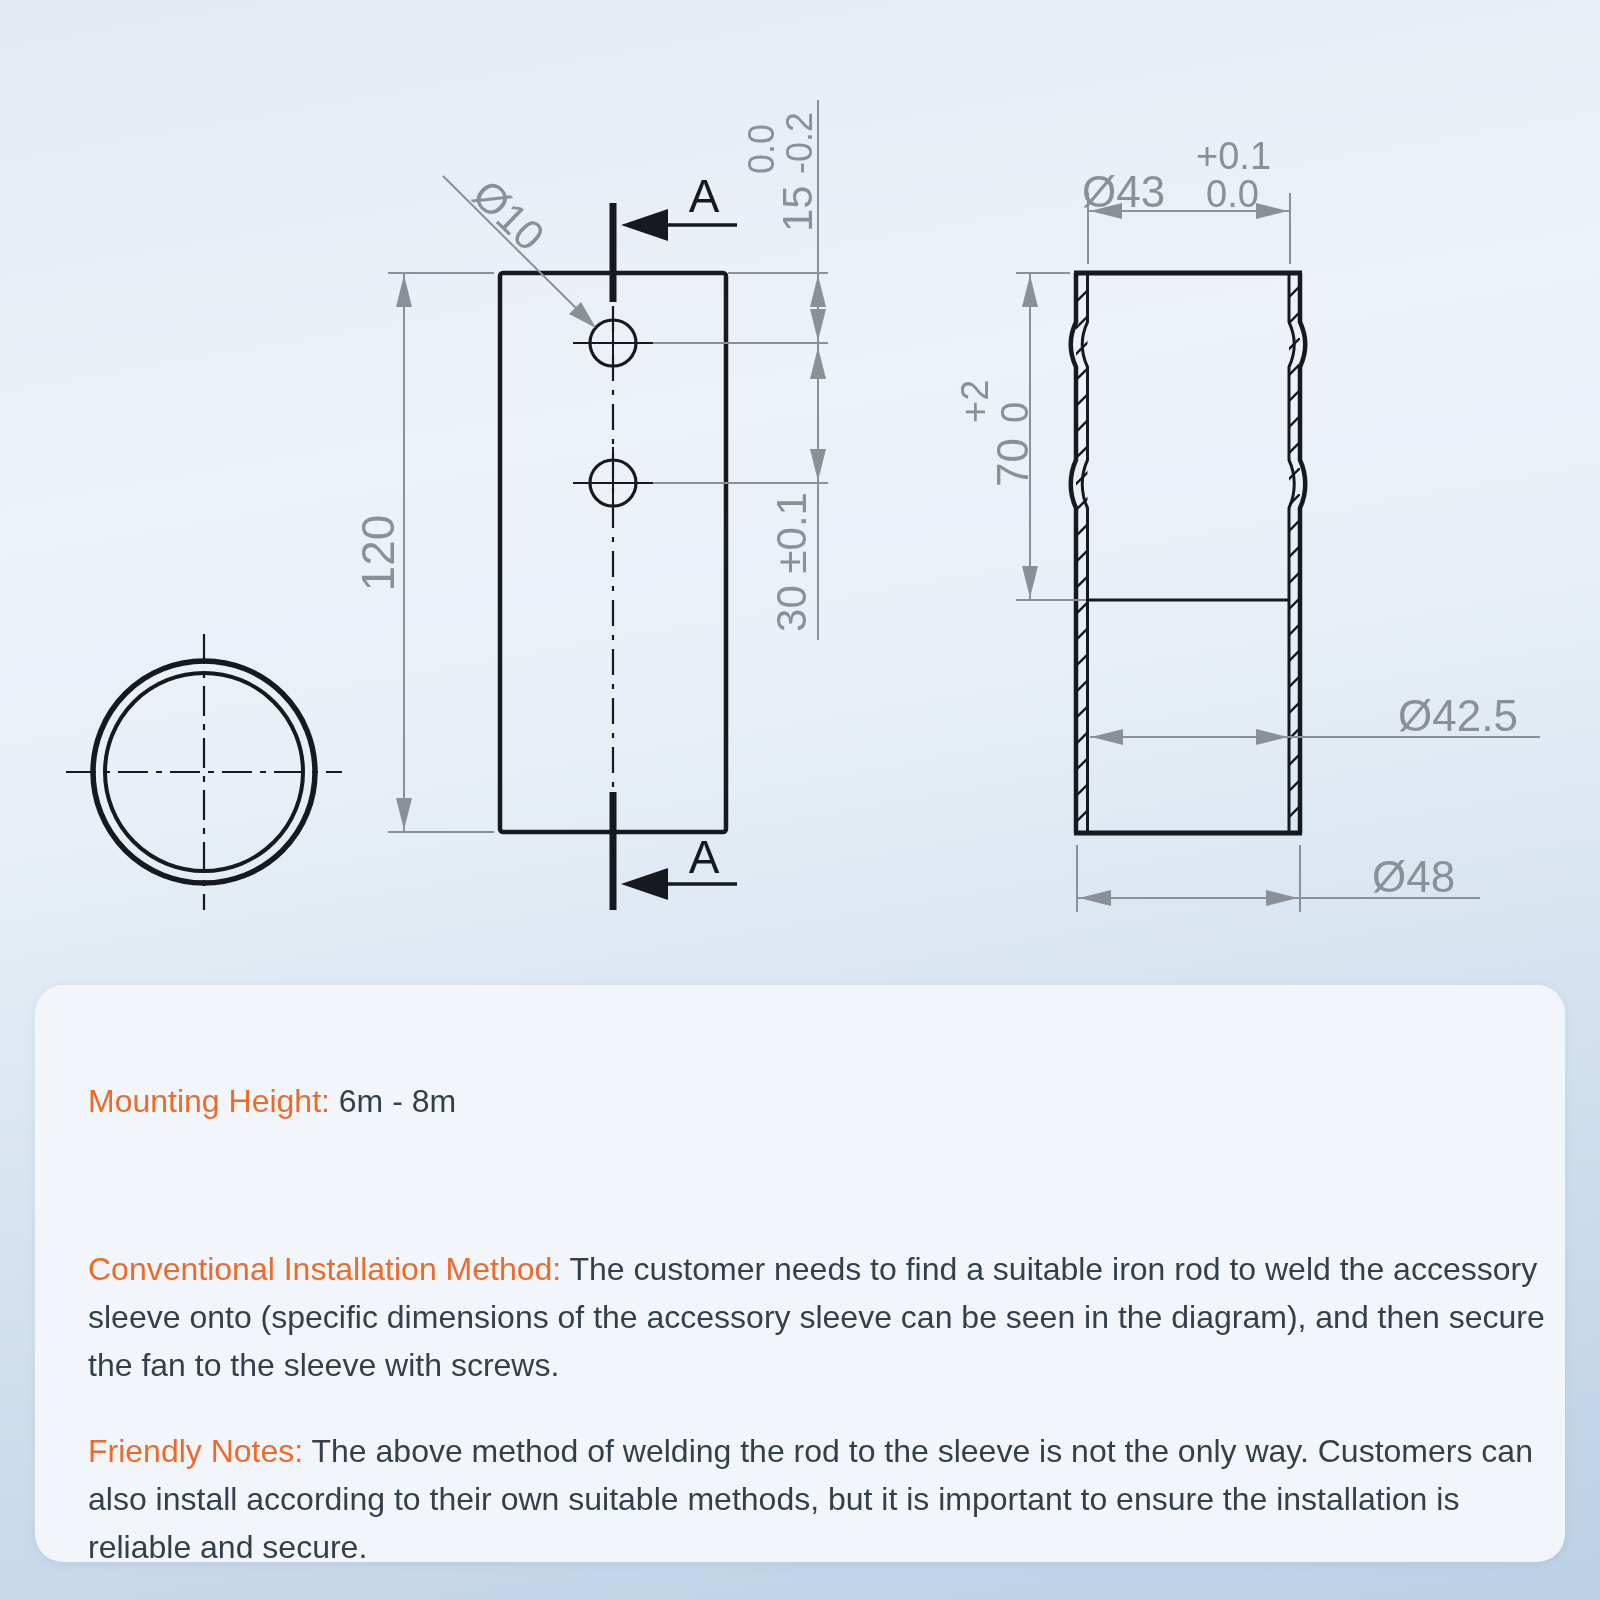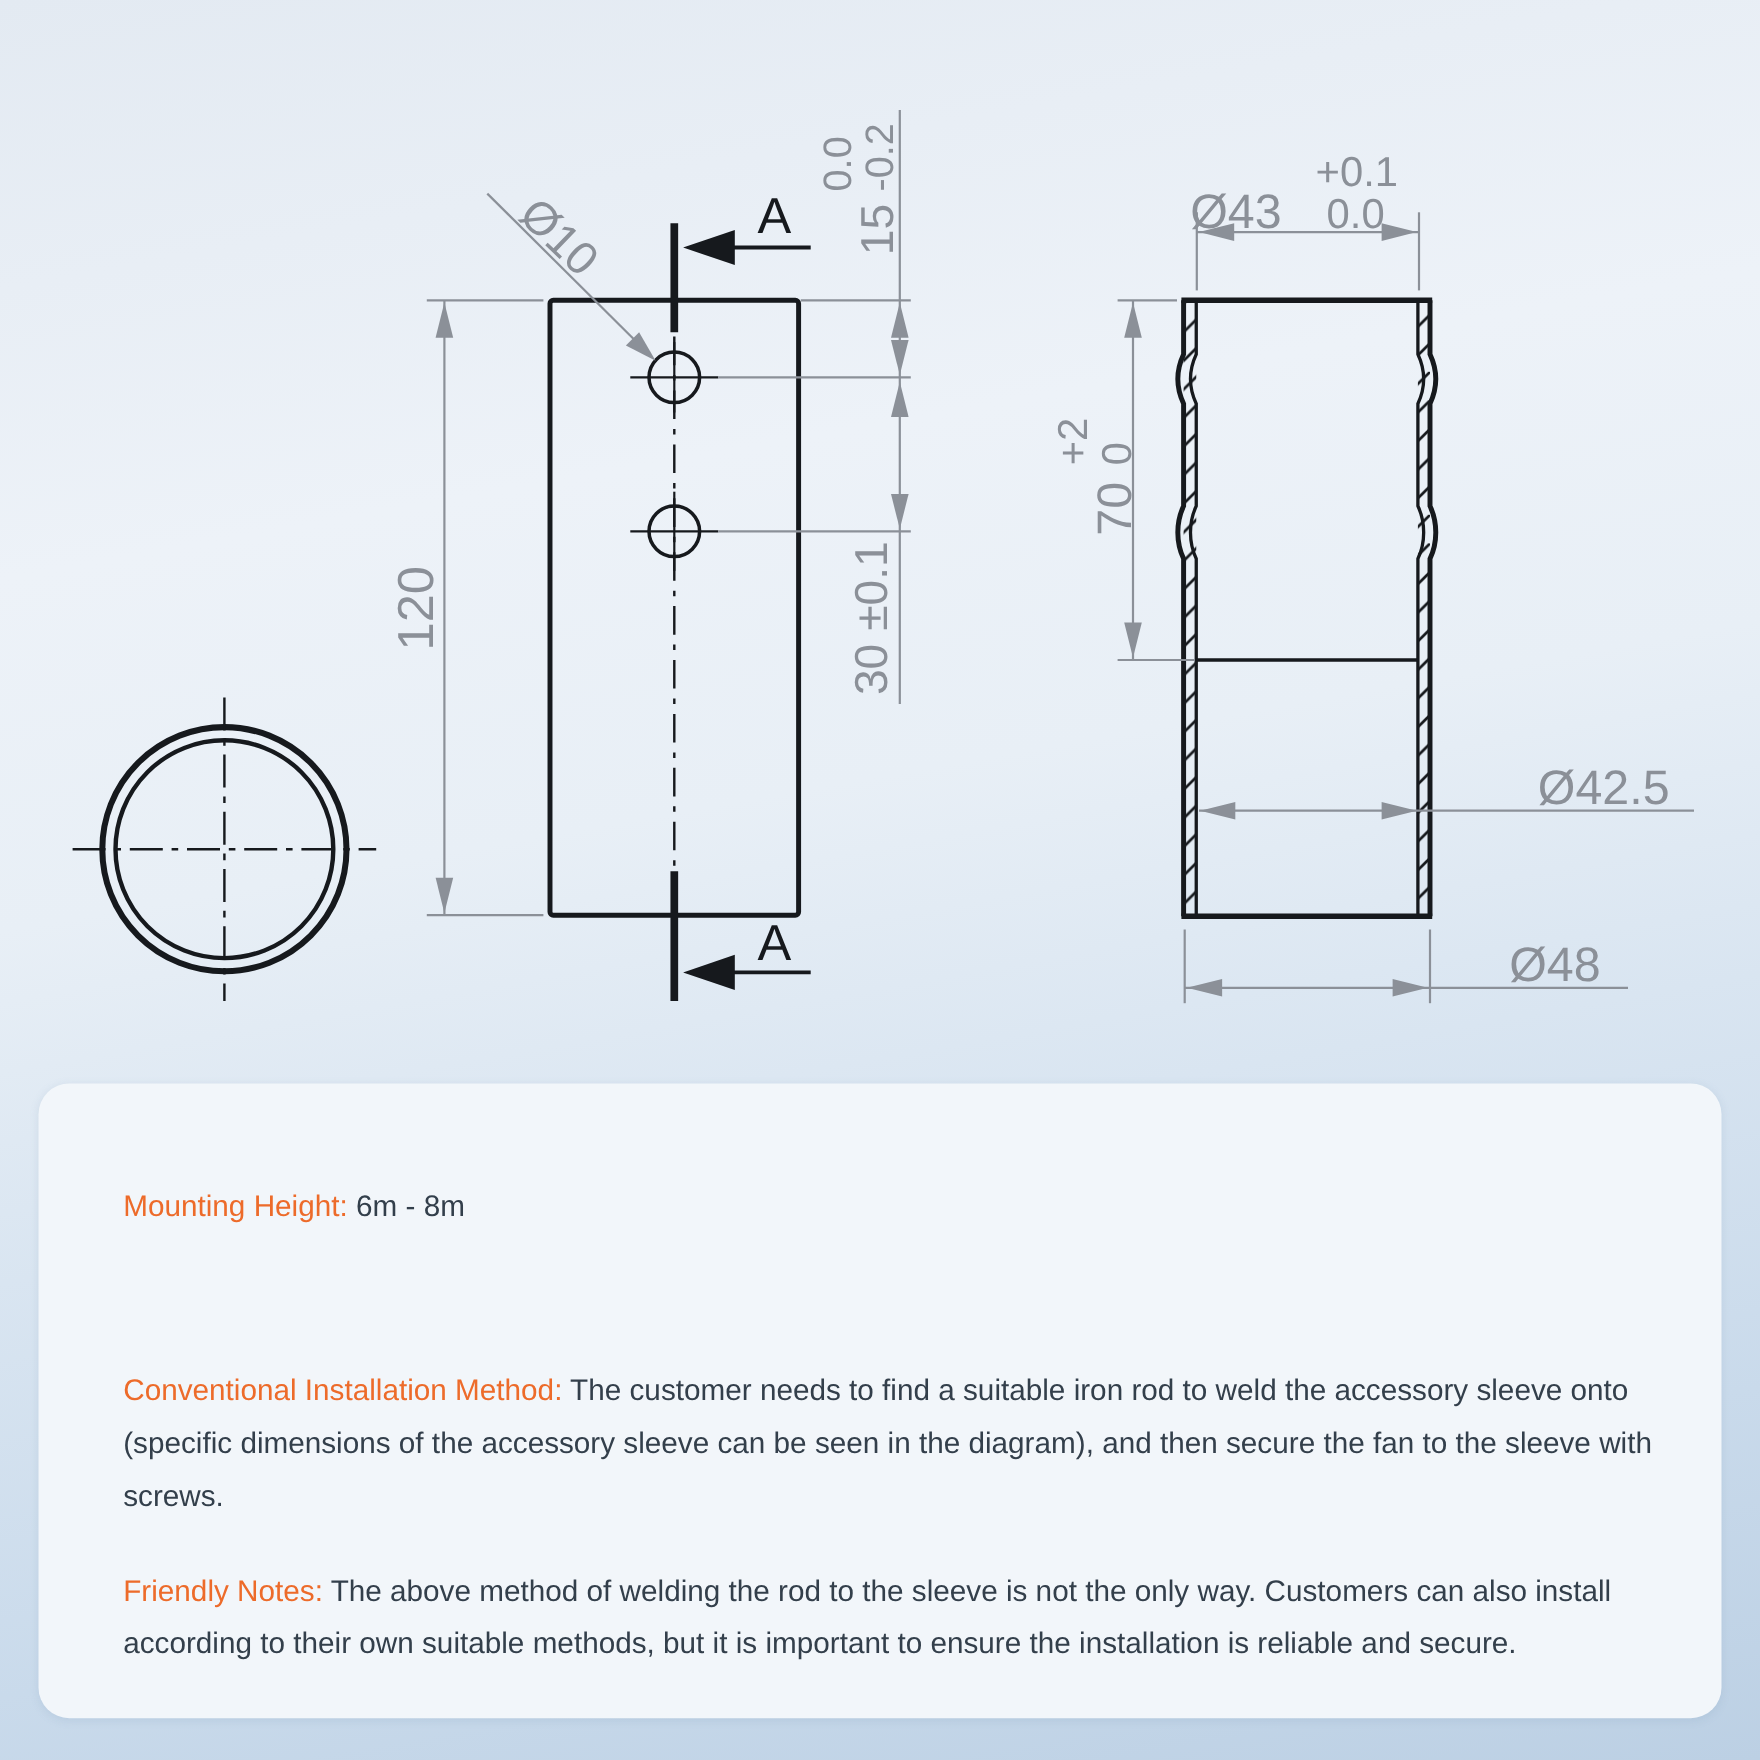--- a/index.html
+++ b/index.html
@@ -9,21 +9,21 @@
     font-family:"Liberation Sans",sans-serif;
   }
   #drawing{position:absolute;left:0;top:0;}
   .dimtxt{fill:#8b9098;}
   .blktxt{fill:#16191d;}
   #notes-panel{
     position:absolute;left:35px;top:985px;width:1530px;height:577px;
     background:#f2f6fa;border-radius:28px;
     box-shadow:0 2px 8px rgba(110,140,175,0.15);
   }
-  .note{position:absolute;left:53px;width:1460px;font-size:27px;line-height:48px;color:#333f4b;margin-left:24px;}
+  .note{position:absolute;left:53px;width:1460px;font-size:32px;line-height:48px;color:#333f4b;}
   .note .lbl{color:#ed6b2a;}
   #note-1{top:60px;}
   #note-2{top:145px;}
   #note-3{top:228px;}
   #note-4{top:410px;}
 </style>
 </head>
 <body>
 
 <svg id="drawing" width="1600" height="985" viewBox="0 0 1600 985">

